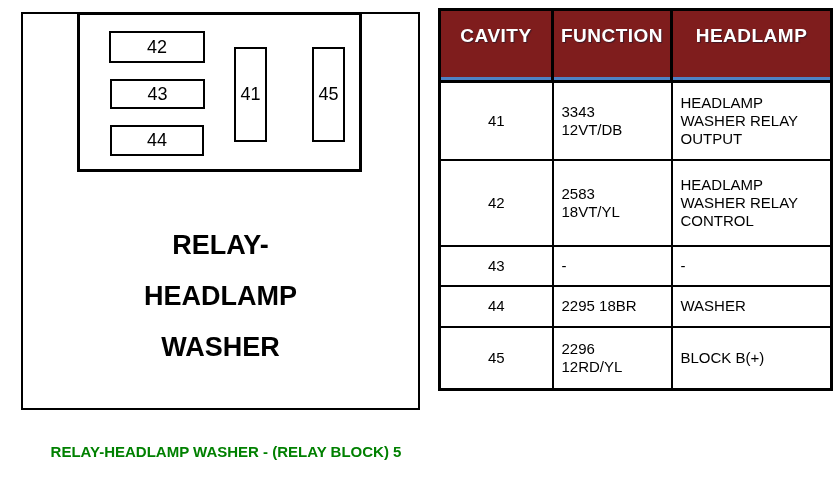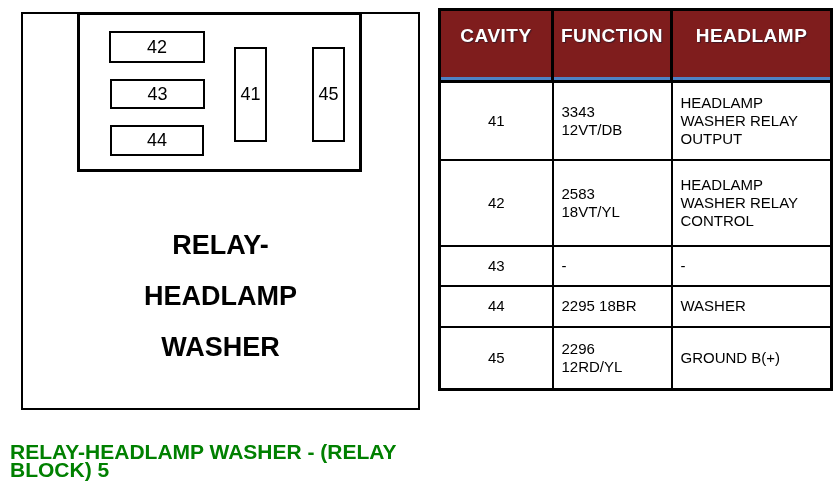--- a/index.html
+++ b/index.html
@@ -33,21 +33,21 @@
 
   .diagram-label {
     position: absolute; left: 0; top: 208px; width: 100%;
     text-align: center; font-weight: bold; font-size: 27px;
   }
   .diagram-label .line { height: 51px; line-height: 51px; }
 
   
   .caption {
     position: absolute; left: 10px; top: 443px; width: 432px;
-    text-align: left; font-weight: bold; font-size: 21px; line-height: 18px;
+    text-align: center; font-weight: bold; font-size: 15px; line-height: 18px;
     color: #008000;
   }
 
   
   table.pinout {
     position: absolute; left: 438px; top: 8px; width: 392px;
     border-collapse: collapse; table-layout: fixed;
     border: 3px solid #000;
   }
   table.pinout th, table.pinout td { border: 2px solid #000; }
@@ -148,16 +148,16 @@
     </tr>
     <tr class="row-44">
       <td class="cavity-cell">44</td>
       <td class="circuit-cell">2295 18BR</td>
       <td class="function-cell">WASHER</td>
     </tr>
     <tr class="row-45">
       <td class="cavity-cell">45</td>
       <td class="circuit-cell">2296
 12RD/YL</td>
-      <td class="function-cell">GROUND B(+)</td>
+      <td class="function-cell">BLOCK B(+)</td>
     </tr>
   </tbody>
 </table>
 
 </body></html>

